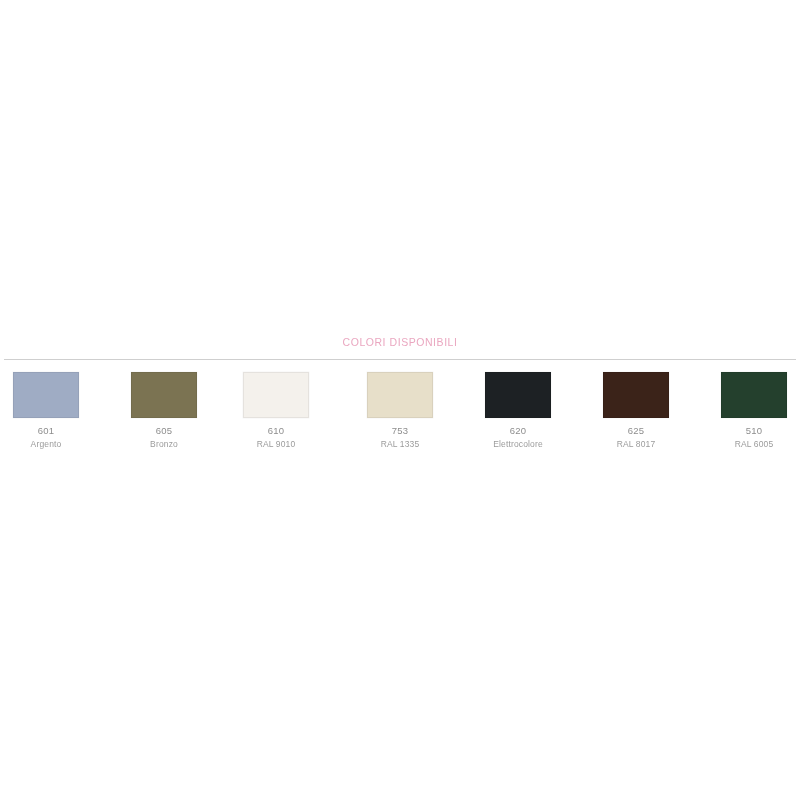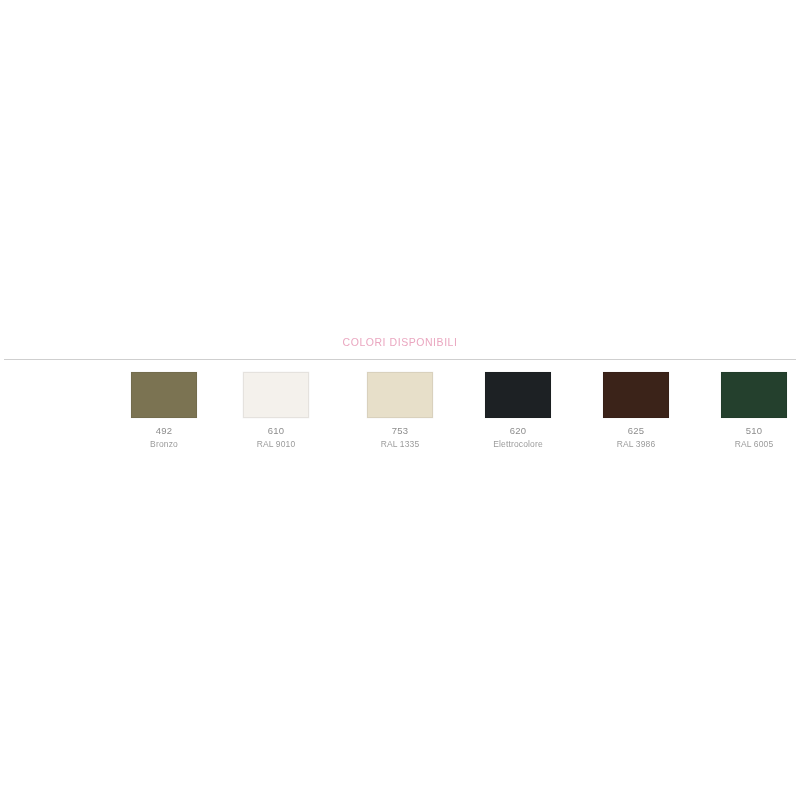--- a/index.html
+++ b/index.html
@@ -98,25 +98,32 @@
 <div class="page">
 
   <section class="palette-block">
 
     <div class="palette-title" style="color: rgb(234, 167, 192);">COLORI DISPONIBILI</div>
 
     <div class="palette-divider" style="background: rgb(207, 207, 207);"></div>
 
     <div class="swatch-row">
 
+      <div class="swatch-item" style="left: 13px;">
+        <div class="swatch-chip" style="background: rgb(159, 172, 196);"></div>
+        <div class="swatch-caption">
+          <span class="swatch-code" style="color: rgb(141, 141, 141);">601</span>
+          <span class="swatch-name" style="color: rgb(155, 155, 155);">Argento</span>
+        </div>
+      </div>
 
       <div class="swatch-item" style="left: 131px;">
         <div class="swatch-chip" style="background: rgb(123, 115, 82);"></div>
         <div class="swatch-caption">
-          <span class="swatch-code" style="color: rgb(141, 141, 141);">492</span>
+          <span class="swatch-code" style="color: rgb(141, 141, 141);">605</span>
           <span class="swatch-name" style="color: rgb(155, 155, 155);">Bronzo</span>
         </div>
       </div>
 
       <div class="swatch-item" style="left: 243px;">
         <div class="swatch-chip" style="background: rgb(244, 241, 236);"></div>
         <div class="swatch-caption">
           <span class="swatch-code" style="color: rgb(141, 141, 141);">610</span>
           <span class="swatch-name" style="color: rgb(155, 155, 155);">RAL 9010</span>
         </div>
@@ -135,21 +142,21 @@
         <div class="swatch-caption">
           <span class="swatch-code" style="color: rgb(141, 141, 141);">620</span>
           <span class="swatch-name" style="color: rgb(155, 155, 155);">Elettrocolore</span>
         </div>
       </div>
 
       <div class="swatch-item" style="left: 603px;">
         <div class="swatch-chip" style="background: rgb(59, 35, 25);"></div>
         <div class="swatch-caption">
           <span class="swatch-code" style="color: rgb(141, 141, 141);">625</span>
-          <span class="swatch-name" style="color: rgb(155, 155, 155);">RAL 3986</span>
+          <span class="swatch-name" style="color: rgb(155, 155, 155);">RAL 8017</span>
         </div>
       </div>
 
       <div class="swatch-item" style="left: 721px;">
         <div class="swatch-chip" style="background: rgb(36, 64, 45);"></div>
         <div class="swatch-caption">
           <span class="swatch-code" style="color: rgb(141, 141, 141);">510</span>
           <span class="swatch-name" style="color: rgb(155, 155, 155);">RAL 6005</span>
         </div>
       </div>

